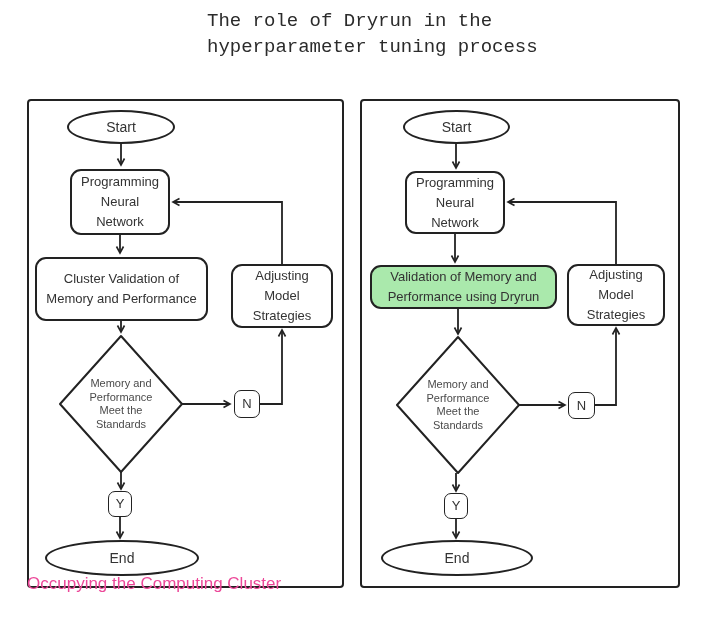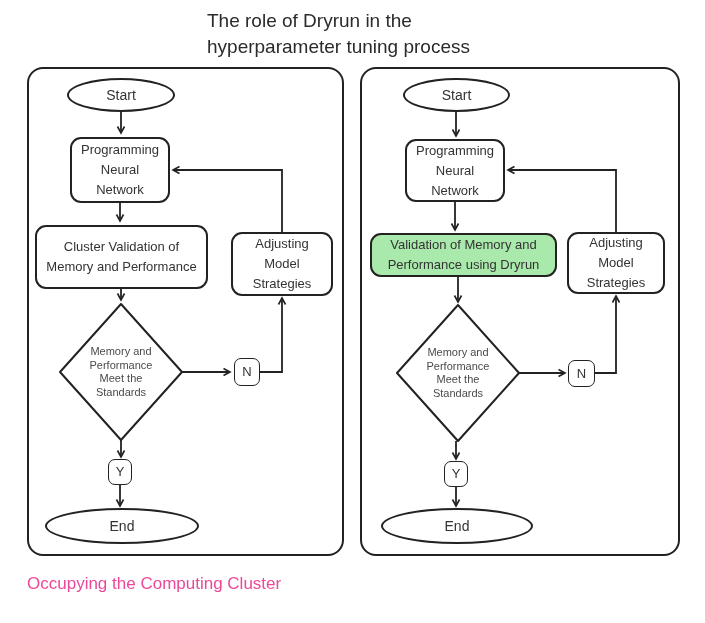--- a/index.html
+++ b/index.html
@@ -3,25 +3,25 @@
 <meta charset="utf-8">
 <style>
   html,body { margin:0; padding:0; background:#ffffff; }
   .stage {
     position:relative; width:705px; height:623px; background:#ffffff;
     font-family:"Liberation Sans","DejaVu Sans",sans-serif; color:#2b2b2b;
     overflow:hidden;
   }
   .title {
     position:absolute; left:207px; top:8px;
-    font-size:19px; line-height:26px; white-space:pre-line; color:#2b2b2b;
+    font-size:19px; line-height:26px; white-space:pre-line; color:#2b2b2b;font-family:Liberation Mono, monospace;
   }
   .panel {
     position:absolute; box-sizing:border-box;
-    border:2px solid #222; border-radius:16px; background:#fff;
+    border:2px solid #222; border-radius:4px; background:#fff;margin-top:32px;
   }
   .wires { position:absolute; left:0; top:0; }
   .wires polyline, .wires line { fill:none; stroke:#222; stroke-width:1.8px; }
   .wires polygon { fill:#fff; stroke:#222; stroke-width:2px; stroke-linejoin:round; }
   .node {
     position:absolute; box-sizing:border-box;
     display:flex; align-items:center; justify-content:center;
     text-align:center; white-space:pre-line;
     background:#fff; border:2px solid #222; color:#333;
     font-size:13px; line-height:20px;

